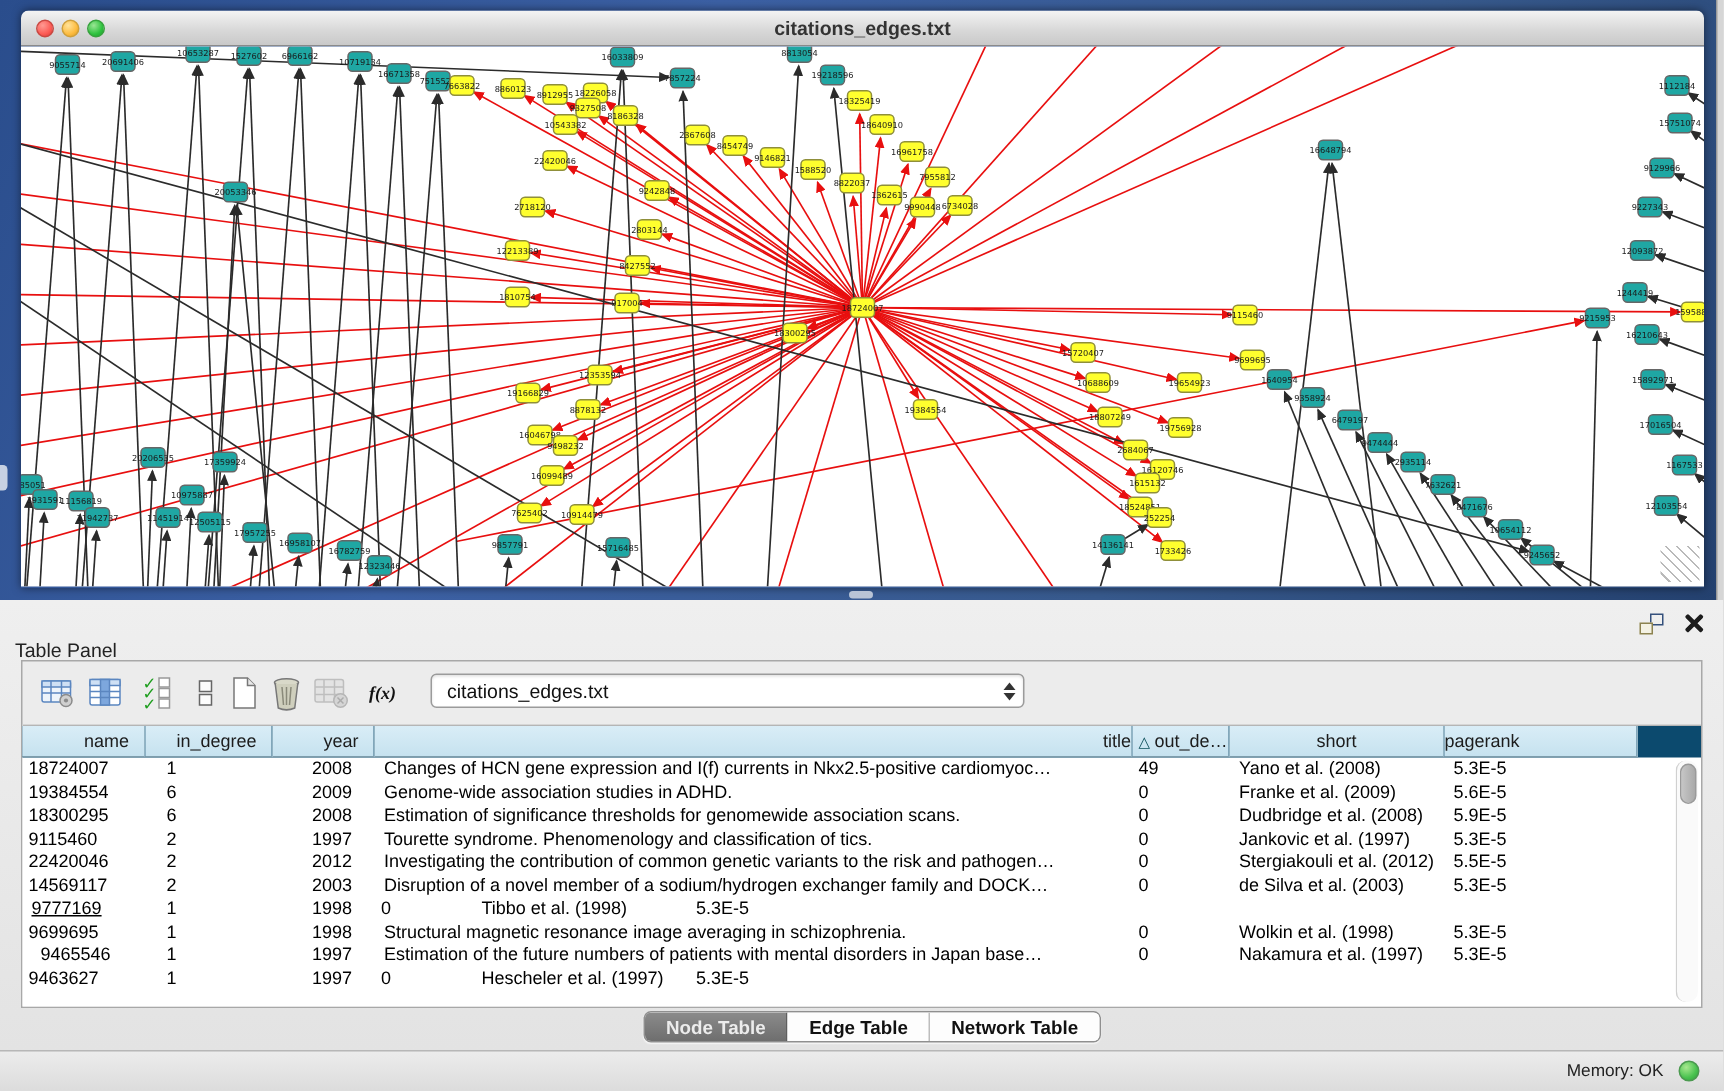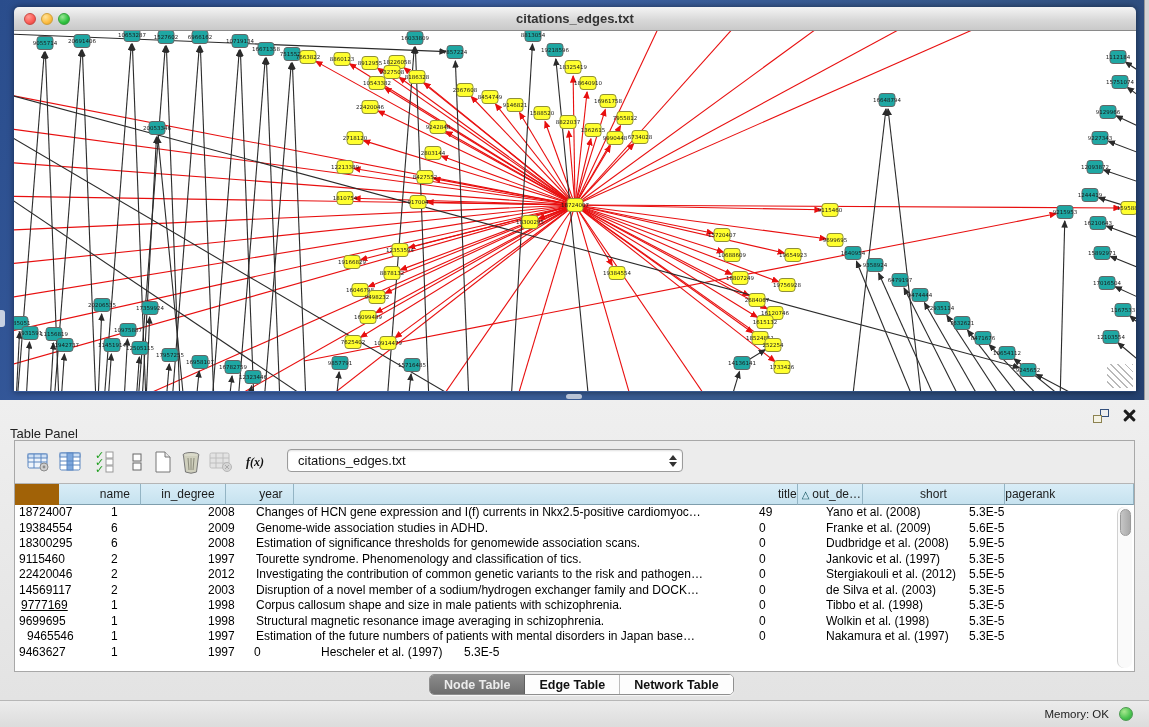--- a/index.html
+++ b/index.html
@@ -51,21 +51,21 @@
   .combo{position:absolute;left:272px;top:8px;width:396px;height:23px;background:#fff;
     border:1px solid #9b9b9b;border-radius:4px;display:flex;align-items:center;cursor:pointer;
     box-shadow:inset 0 1px 2px rgba(0,0,0,.12);}
   .combo .val{flex:1;padding-left:10px;font-size:13px;color:#111;white-space:nowrap;overflow:hidden;}
   .combo .stepper{width:18px;height:100%;display:flex;flex-direction:column;align-items:center;justify-content:center;gap:2px;}
   .combo .stepper i{display:block;width:0;height:0;border-left:4px solid transparent;border-right:4px solid transparent;}
   .combo .stepper .up{border-bottom:5px solid #333;}
   .combo .stepper .dn{border-top:5px solid #333;}
 
   .tp-table{position:absolute;left:0;top:42px;right:0;bottom:0;background:#fff;border-top:1px solid #b5b5b5;}
-  .thead{display:flex;height:21px;background:#a16207;padding-left:44px;}
+  .thead{display:flex;height:21px;background:#0c4a6e;}
   .th{height:21px;background:linear-gradient(#d9edf7,#c6e2ef);border-right:1px solid #93b4c4;
       border-bottom:1px solid #7e9dac;font-size:12px;color:#1c1c1c;line-height:20px;
       white-space:nowrap;overflow:hidden;cursor:pointer;}
   .th .sort{color:#0d4f5a;font-size:10px;margin-right:3px;}
   .tbody{position:absolute;left:0;top:21px;right:0;bottom:0;overflow:hidden;}
   .tr{display:flex;height:15.5px;cursor:default;}
   .td{font-size:12px;line-height:15.5px;color:#000;white-space:nowrap;overflow:hidden;}
   .vscroll{position:absolute;right:2px;top:23px;bottom:3px;width:15px;background:#fafafa;
     border-left:1px solid #d0d0d0;border-radius:7px;}
   .vthumb{position:absolute;left:2px;top:2px;width:11px;height:27px;border-radius:6px;
@@ -819,21 +819,20 @@
               <div class="td" style="width: 68px; padding-left: 26px;">2003</div>
               <div class="td" style="width: 505px; padding-left: 6px;">Disruption of a novel member of a sodium/hydrogen exchanger family and DOCK…</div>
               <div class="td" style="width: 65px; padding-left: 4px;">0</div>
               <div class="td" style="width: 143px; padding-left: 6px;">de Silva et al. (2003)</div>
               <div class="td" style="width: 129px; padding-left: 6px;">5.3E-5</div>
             </div>
             <div class="tr">
               <div class="td" style="width: 82px; padding-left: 6px; text-decoration: underline;">9777169</div>
               <div class="td" style="width: 85px; padding-left: 14px;">1</div>
               <div class="td" style="width: 68px; padding-left: 26px;">1998</div>
-              <div class="td" style="width: 505px; padding-left: 6px;">Corpus callosum shape and size in male patients with schizophrenia.</div>
               <div class="td" style="width: 65px; padding-left: 4px;">0</div>
               <div class="td" style="width: 143px; padding-left: 6px;">Tibbo et al. (1998)</div>
               <div class="td" style="width: 129px; padding-left: 6px;">5.3E-5</div>
             </div>
             <div class="tr">
               <div class="td" style="width: 82px; padding-left: 4px;">9699695</div>
               <div class="td" style="width: 85px; padding-left: 14px;">1</div>
               <div class="td" style="width: 68px; padding-left: 26px;">1998</div>
               <div class="td" style="width: 505px; padding-left: 6px;">Structural magnetic resonance image averaging in schizophrenia.</div>
               <div class="td" style="width: 65px; padding-left: 4px;">0</div>

